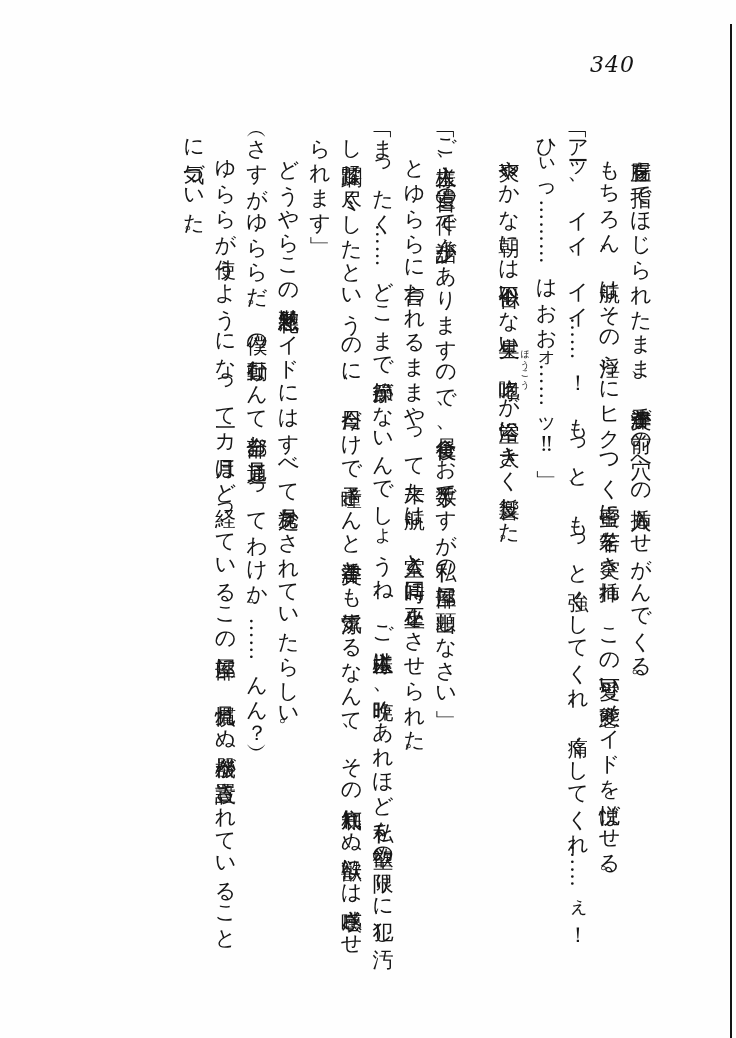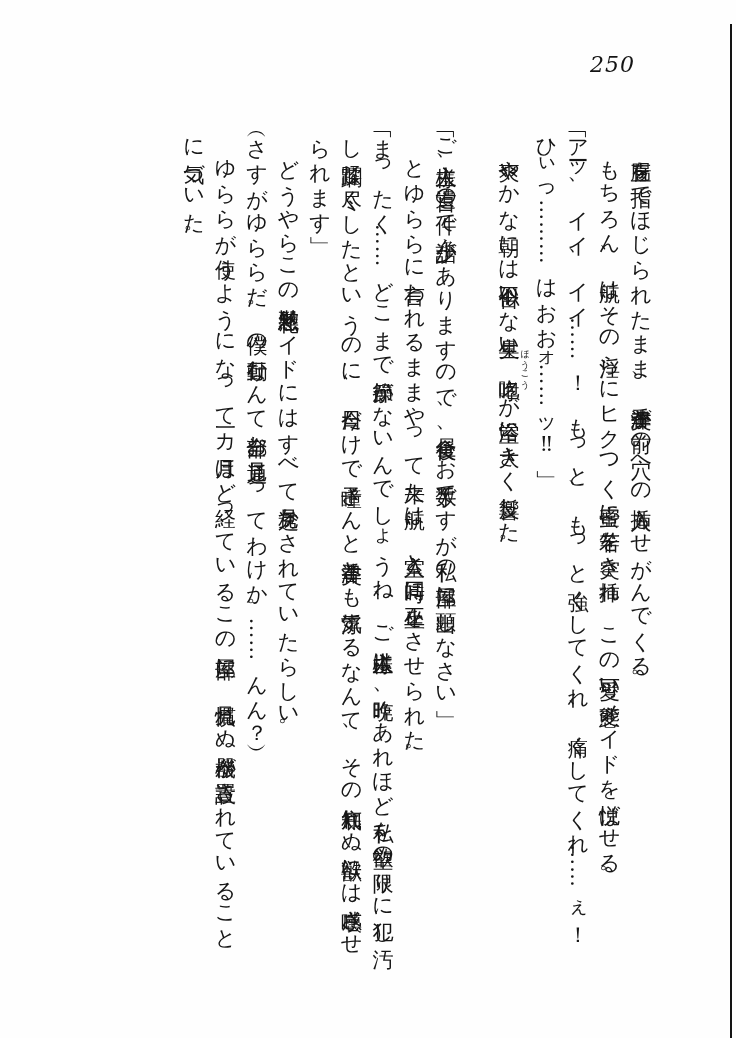--- a/index.html
+++ b/index.html
@@ -51,21 +51,21 @@
   rt {
     font-size: 9px;
     letter-spacing: 0;
     line-height: 1;
   }
 </style>
 </head>
 <body>
 
 <div class="page">
-  <div class="page-number">250</div>
+  <div class="page-number">340</div>
   <div class="edge-line"></div>
   <div class="text-area" id="columns">
       <p class="indent">直腸を指でほじられたまま、香津美が前の穴への挿入もせがんでくる。</p>
       <p class="indent">もちろん、航はその淫らにヒクつく蜜壺に若竿を突き挿れ、この可愛い変態メイドを悦ばせる。</p>
       <p>「アーッ、イイ、イイ……！　もっと、もっと強くしてくれ、痛くしてくれ……ぇ！ひぃっ………はおおォ……ッ‼」</p>
       <p class="indent">爽やかな朝には不似合いな生臭い<ruby>咆哮<rt>ほうこう</rt></ruby>が浴室に大きく反響した。</p>
       <p class="gap-before">「ご主人様、遺言の件で少々話がありますので、昼食後、お手数ですが私の部屋に出頭しなさい」</p>
       <p class="indent">とゆららに言われるままやって来た航は、入室と同時に正坐をさせられた。</p>
       <p>「まったく……どこまで節操がないんでしょうね、ご主人様は。昨晩、あれほど私を欲望の限りに犯し汚し蹂躙し尽くしたというのに、今日だけで瞳子さんと香津美とも浮気するなんて、その底知れぬ獣欲には感嘆させられます」</p>
       <p class="indent">どうやらこの慇懃無礼メイドにはすべて見透かされていたらしい。</p>

